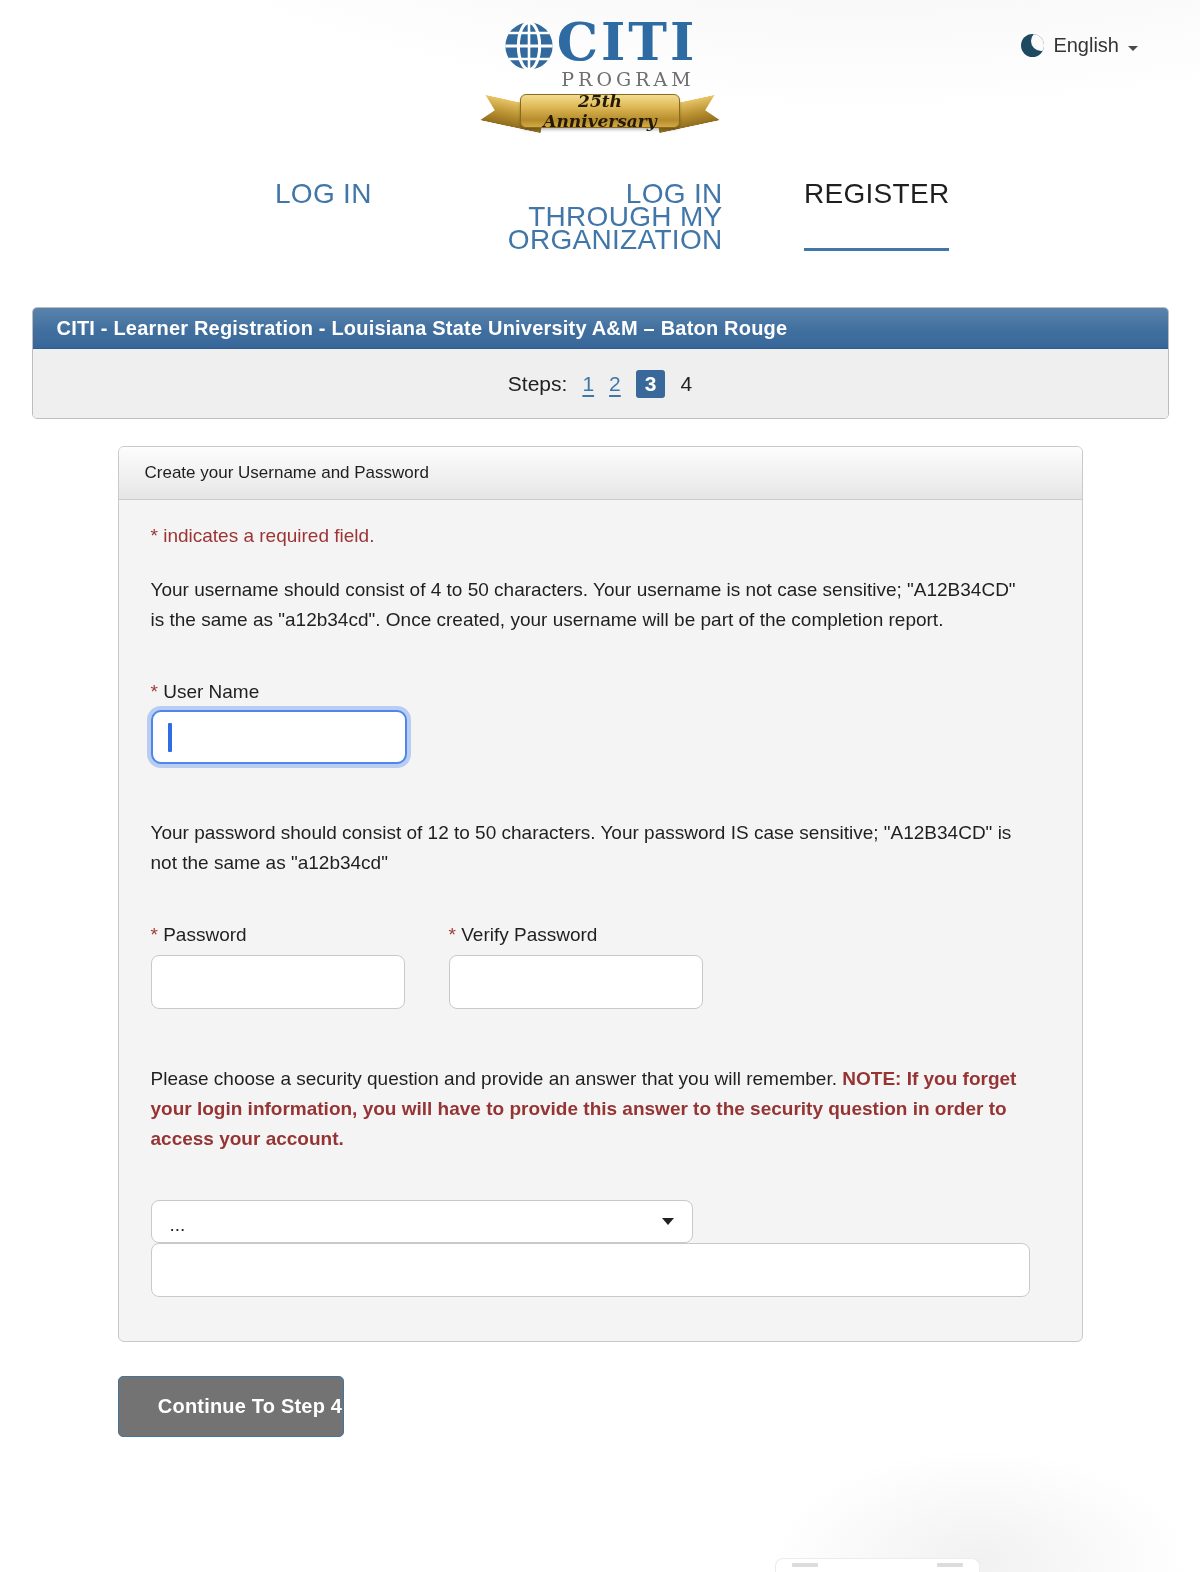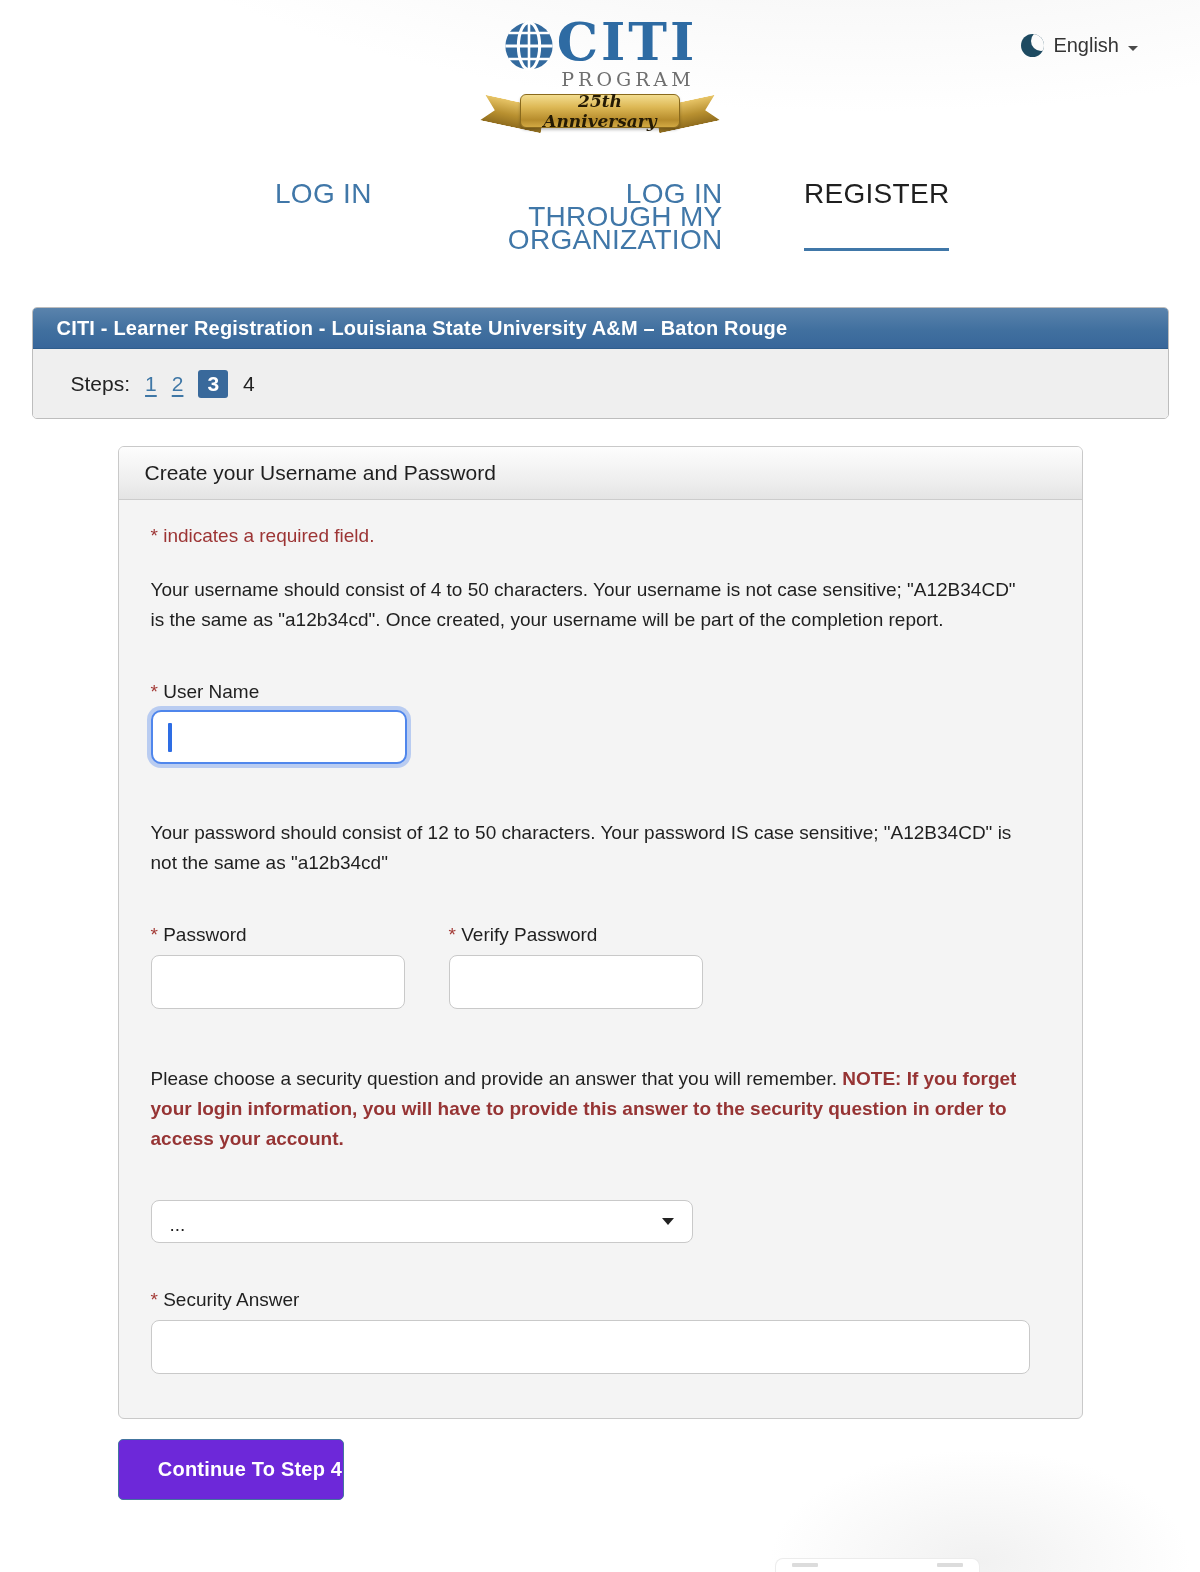--- a/index.html
+++ b/index.html
@@ -72,33 +72,33 @@
   .nav-item.active { color:#1f1f1f; border-bottom:3px solid #4077a8; padding-bottom:7px; }
 
   
   .reg-box { width:1137px; margin:56px auto 0; border:1px solid #bdbdbd; border-radius:5px; overflow:hidden; }
   .reg-header {
     height:41px; display:flex; align-items:center; padding:0 24px;
     background:linear-gradient(180deg,#5a83ac 0%,#41709f 55%,#38669a 100%);
     border-bottom:1px solid #2f5d8c;
     color:#ffffff; font-size:20px; font-weight:600; letter-spacing:0.2px;
   }
-  .steps { height:69px; background:#efefef; display:flex; align-items:center; padding:0 38px; gap:15px; font-size:21px; }
+  .steps { height:69px; background:#efefef; display:flex; align-items:center; padding:0 38px; gap:15px; font-size:21px;justify-content:center; }
   .steps .steps-label { color:#222222; }
   .step-link { color:#3f77a6; text-decoration:underline; text-underline-offset:4px; cursor:pointer; }
   .step-active { background:#39699b; color:#ffffff; padding:2px 9px; border-radius:3px; font-weight:bold; }
   .step-plain { color:#222222; }
 
   
   .panel { width:965px; margin:27px auto 0; border:1px solid #c9c9c9; border-radius:6px; overflow:hidden; background:#f4f4f4; }
   .panel-header {
     height:53px; display:flex; align-items:center; padding:0 26px;
     background:linear-gradient(180deg,#fdfdfd 0%,#ededed 70%,#e4e4e4 100%);
     border-bottom:1px solid #cccccc;
-    font-size:21px; color:#1f1f1f;
+    font-size:17px; color:#1f1f1f;
   }
   .panel-body { padding:25px 32px 44px; }
   .required-note { color:#9c3434; font-size:19px; margin-bottom:28px; }
   .help { font-size:19px; line-height:30px; color:#1f1f1f; max-width:880px; }
   .help.username { margin-bottom:46px; }
   .help.password { margin-top:54px; margin-bottom:46px; }
   .help.security { margin-top:55px; margin-bottom:46px; }
   .note { color:#963434; font-weight:bold; }
   .field-label { font-size:19px; color:#1f1f1f; margin-bottom:7px; }
   .req { color:#a33a36; }
@@ -129,23 +129,23 @@
   .label-username { margin-top:0; }
   .label-pw-row { display:flex; gap:44px; }
   .label-pw-row .field-label { width:254px; margin-bottom:0; }
   .label-pw-row { margin-bottom:9px; }
 
   .sq-label { margin-bottom:9px; }
   .sa-label { margin-top:46px; margin-bottom:9px; }
 
   
   .continue-btn {
-    display:block; margin:20px 0 0 118px;
+    display:block; margin:34px 0 0 118px;
     width:226px; height:61px; border:1px solid #44759f; border-radius:5px;
-    background:#6d28d9; color:#ffffff; font-family:"Liberation Sans",sans-serif;
+    background:#737373; color:#ffffff; font-family:"Liberation Sans",sans-serif;
     font-size:20px; font-weight:bold; cursor:pointer; letter-spacing:0.2px;padding-left:38px;
   }
 
   
   .artifact {
     position:absolute; left:775px; top:1558px; width:205px; height:14px;
     background:#ffffff; border:1px solid #ececec; border-bottom:none;
     border-radius:8px 8px 0 0; z-index:3;
   }
   .artifact .dash { position:absolute; top:4px; width:26px; height:4px; background:#dcdcdc; border-radius:1px; }
@@ -241,24 +241,20 @@
       <p class="help security">
         <span>Please choose a security question and provide an answer that you will remember.</span>
         <span class="note">NOTE: If you forget your login information, you will have to provide this answer to the security question in order to access your account.</span>
       </p>
 
       <div class="select-box">
         <span class="ellipsis">...</span>
         <span class="sel-caret"></span>
       </div>
 
-      <div class="field-label sa-label">
-        <span class="req">*</span>
-        <span>Security Answer</span>
-      </div>
       <div class="input-wrap answer-wrap">
         <input class="text-field" type="text" style="">
       </div>
 
     </div>
   </section>
 
   <button class="continue-btn">Continue To Step 4</button>
 
   <div class="artifact">

